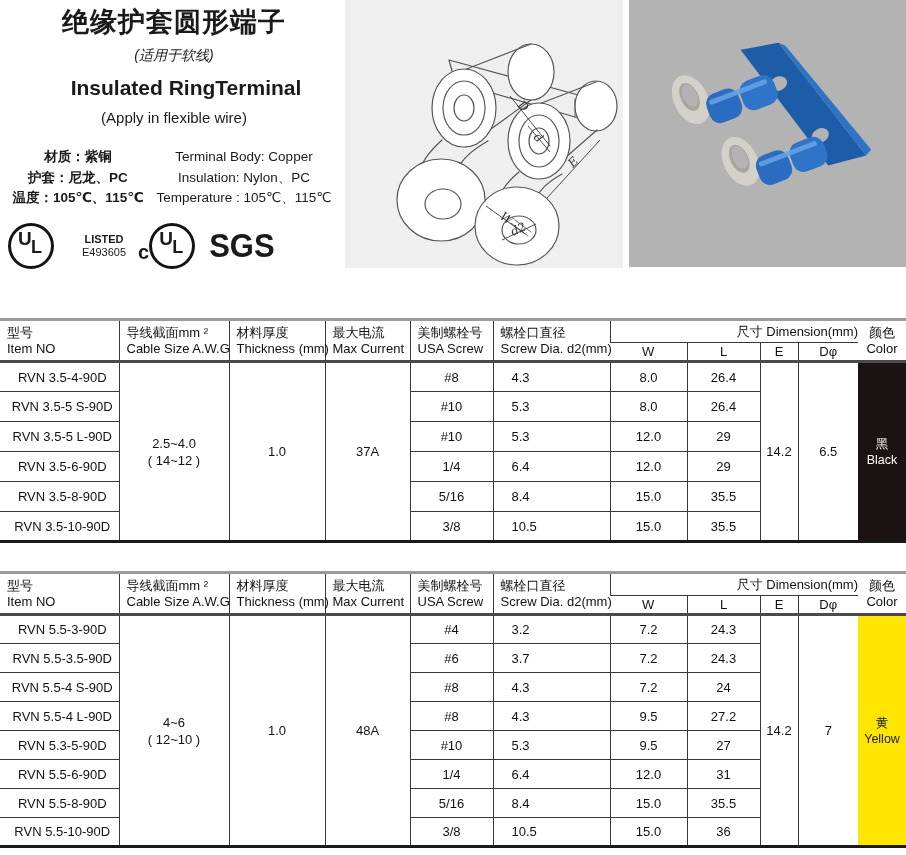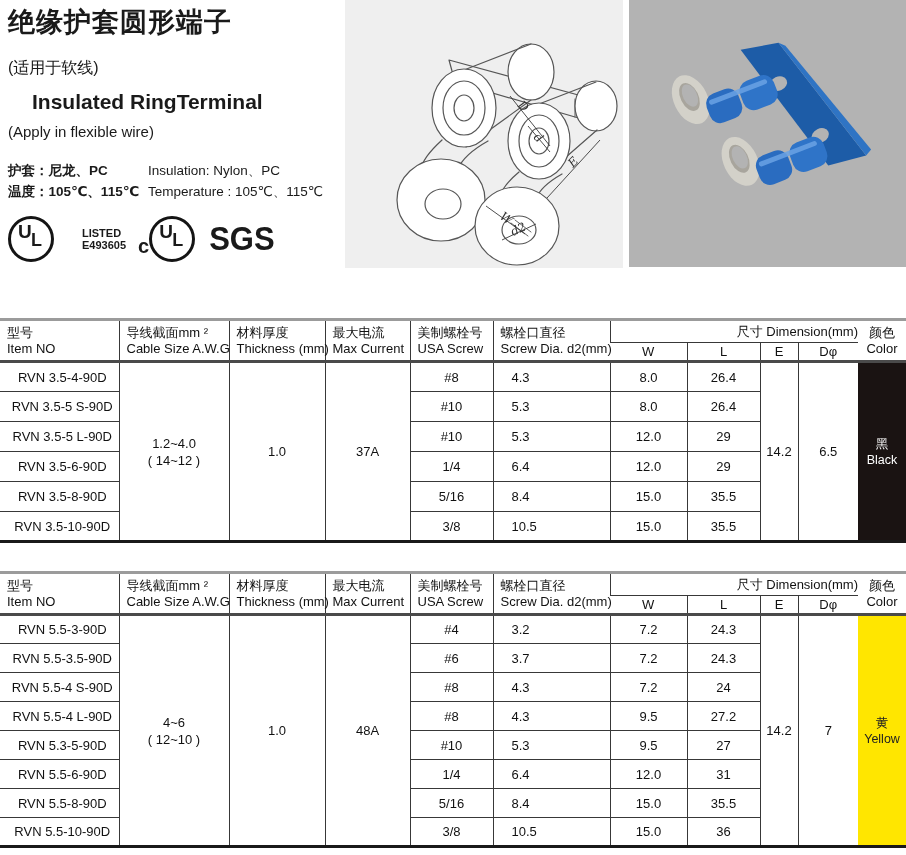--- a/index.html
+++ b/index.html
@@ -1,33 +1,33 @@
 <!DOCTYPE html>
 <html><head>
 <meta charset="utf-8">
 <style>
   html,body{margin:0;padding:0;background:#fff;}
   body{font-family:"Liberation Sans","DejaVu Sans",sans-serif;color:#1a1a1a;}
   #page{position:relative;width:906px;height:855px;background:#fff;overflow:hidden;}
 
   
-  .header-left{position:absolute;left:8px;top:6px;width:332px;}
+  .header-left{position:absolute;left:8px;top:6px;width:332px;text-align:center;}
   .title-zh{font-size:27px;font-weight:bold;letter-spacing:1px;line-height:32px;}
-  .sub-zh{font-size:16px;margin-top:20px;}
+  .sub-zh{font-size:14px;margin-top:9px;font-style:italic;}
   .title-en{font-size:21px;font-weight:bold;margin-top:11px;margin-left:24px;}
   .sub-en{font-size:15px;margin-top:9px;}
   .specs{margin-top:21px;}
   .spec-row{display:grid;grid-template-columns:140px 1fr;line-height:20.5px;font-size:13.5px;}
   .spec-zh{font-weight:bold;}
   .certs{margin-top:14px;display:flex;align-items:center;}
   .ul-badge{position:relative;width:40px;height:40px;border:3px solid #141414;border-radius:50%;flex:0 0 auto;}
   .ul-badge .u{position:absolute;left:7px;top:2px;font-size:19px;font-weight:bold;}
   .ul-badge .l{position:absolute;left:20px;top:11px;font-size:18px;font-weight:bold;}
   .listed-block{margin-left:28px;font-size:11px;font-weight:bold;line-height:12.5px;}
-  .listed-no{font-weight:bold;}
+  .listed-no{font-weight:normal;}
   .c-prefix{font-size:20px;font-weight:bold;margin-left:12px;margin-top:14px;}
   .sgs{font-size:31px;font-weight:bold;letter-spacing:0px;margin-left:14px;transform:scaleY(1.1);}
 
   
   .panel-drawing{position:absolute;left:345px;top:0;width:278px;height:268px;background:#efefef;}
   .panel-photo{position:absolute;left:629px;top:0;width:277px;height:267px;background:#b3b3b3;}
   .panel-drawing svg,.panel-photo svg{display:block;width:100%;height:100%;}
   .dimlabel{font-family:"DejaVu Serif","Liberation Serif",serif;font-style:italic;font-size:12px;fill:#333;}
 
   
@@ -55,20 +55,24 @@
 <body>
 
 <div id="page">
 
   <div class="header-left">
     <div class="title-zh">绝缘护套圆形端子</div>
     <div class="sub-zh">(适用于软线)</div>
     <div class="title-en">Insulated RingTerminal</div>
     <div class="sub-en">(Apply in flexible wire)</div>
     <div class="specs" id="specs">
+        <div class="spec-row">
+          <span class="spec-zh">材质：紫铜</span>
+          <span class="spec-en">Terminal Body: Copper</span>
+        </div>
         <div class="spec-row">
           <span class="spec-zh">护套：尼龙、PC</span>
           <span class="spec-en">Insulation: Nylon、PC</span>
         </div>
         <div class="spec-row">
           <span class="spec-zh">温度：105℃、115℃</span>
           <span class="spec-en">Temperature : 105℃、115℃</span>
         </div>
       </div>
     <div class="certs">
@@ -225,21 +229,21 @@
             <th class="dim ">W</th>
             <th class="dim bl">L</th>
             <th class="dim bl">E</th>
             <th class="dim bl">Dφ</th>
           </tr>
         </thead>
         <tbody>
           <tr style="height:30px">
             <td class="item rb">RVN 3.5-4-90D</td>
             <td class="merge bl" rowspan="6">
-              <div>1.2~4.0</div>
+              <div>2.5~4.0</div>
               <div>( 14~12 )</div>
             </td>
             <td class="bl" rowspan="6">1.0</td>
             <td class="bl" rowspan="6">37A</td>
             <td class="bl rb">#8</td>
             <td class="bl dia rb">4.3</td>
             <td class="bl rb">8.0</td>
             <td class="bl rb">26.4</td>
             <td class="bl" rowspan="6">14.2</td>
             <td class="bl" rowspan="6">6.5</td>

